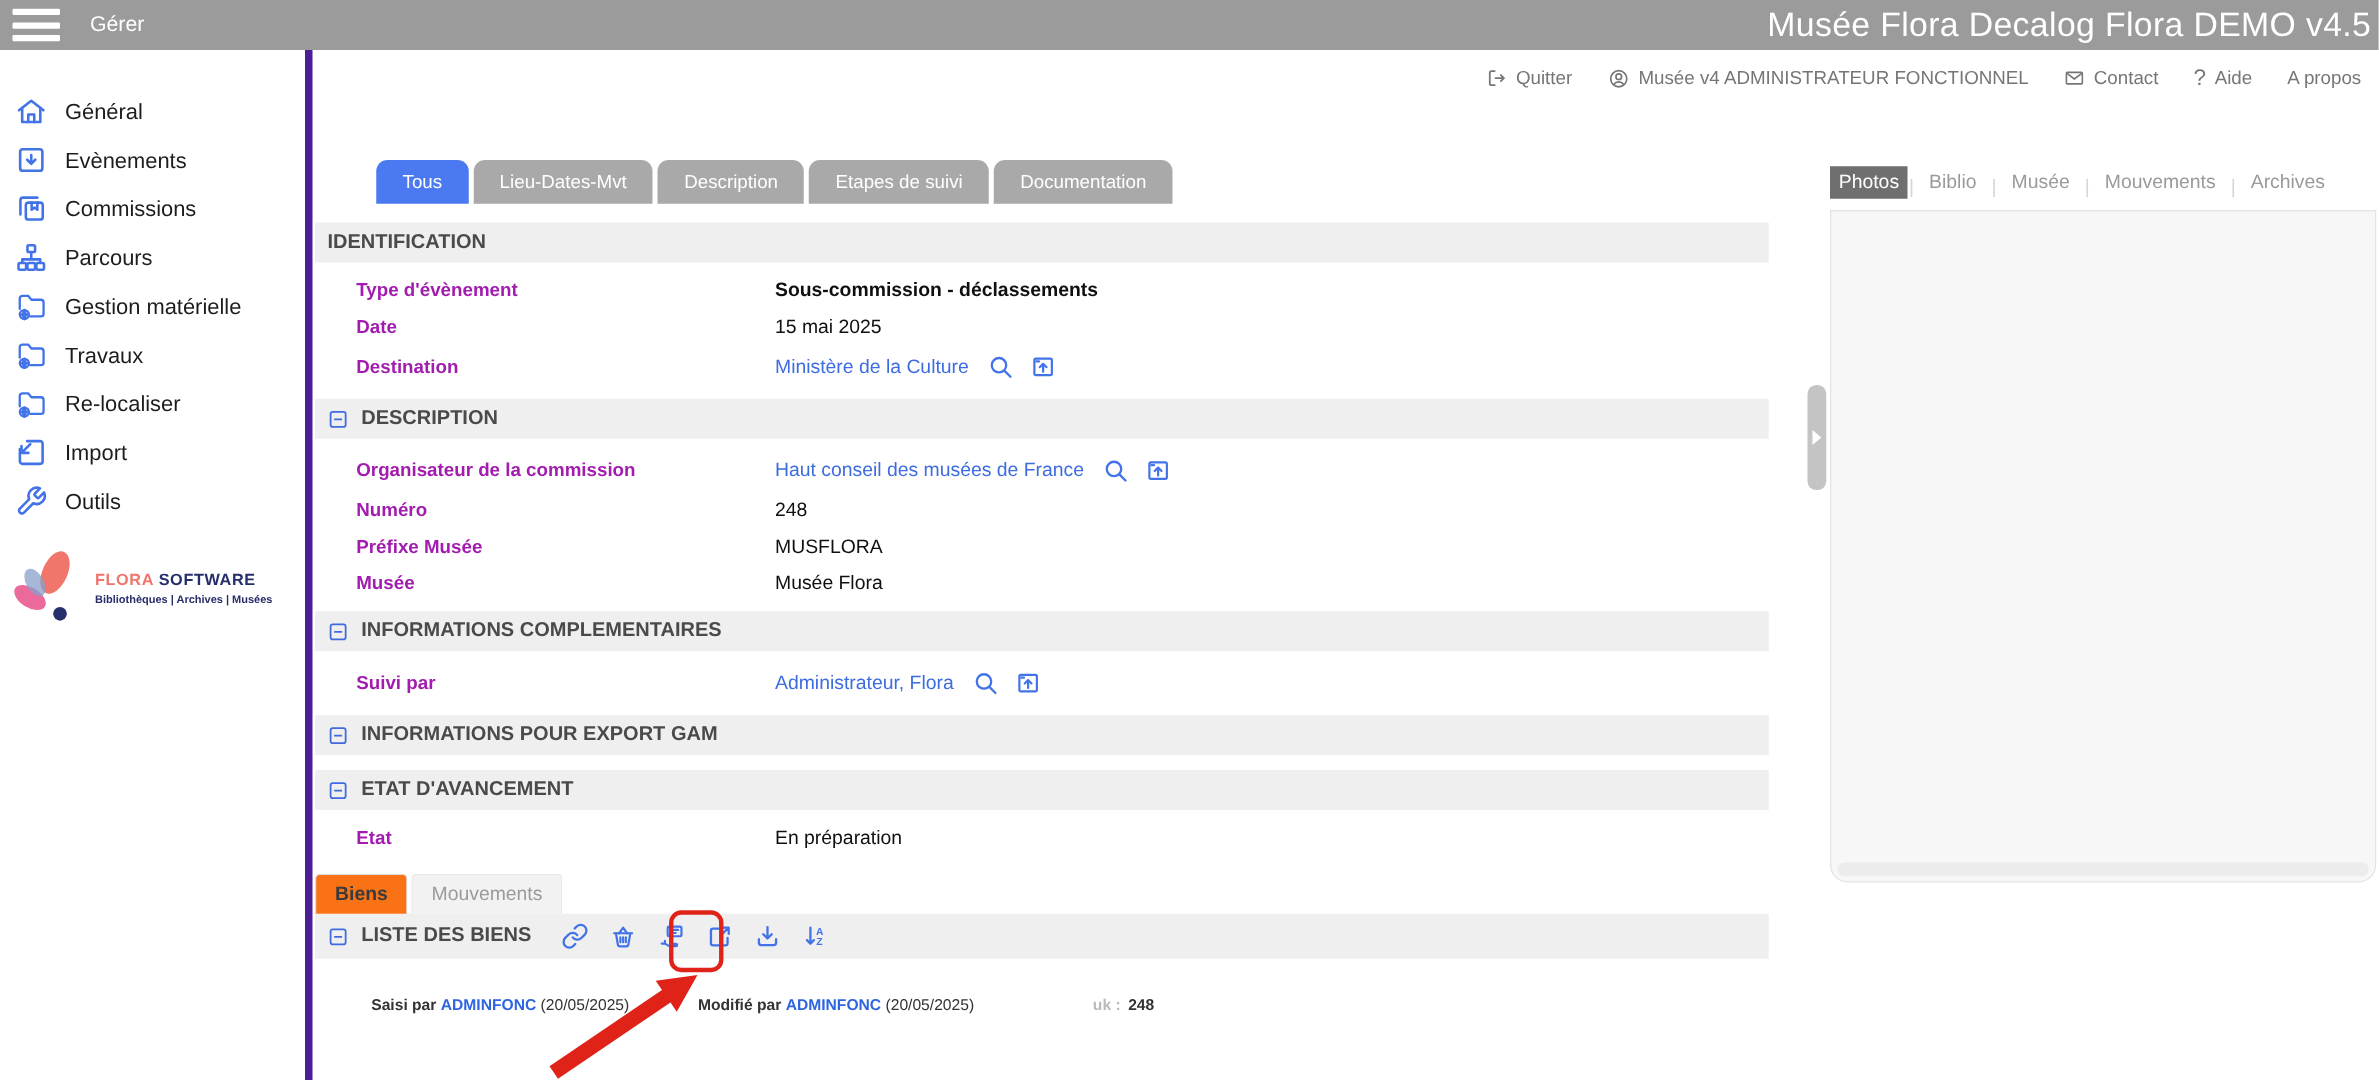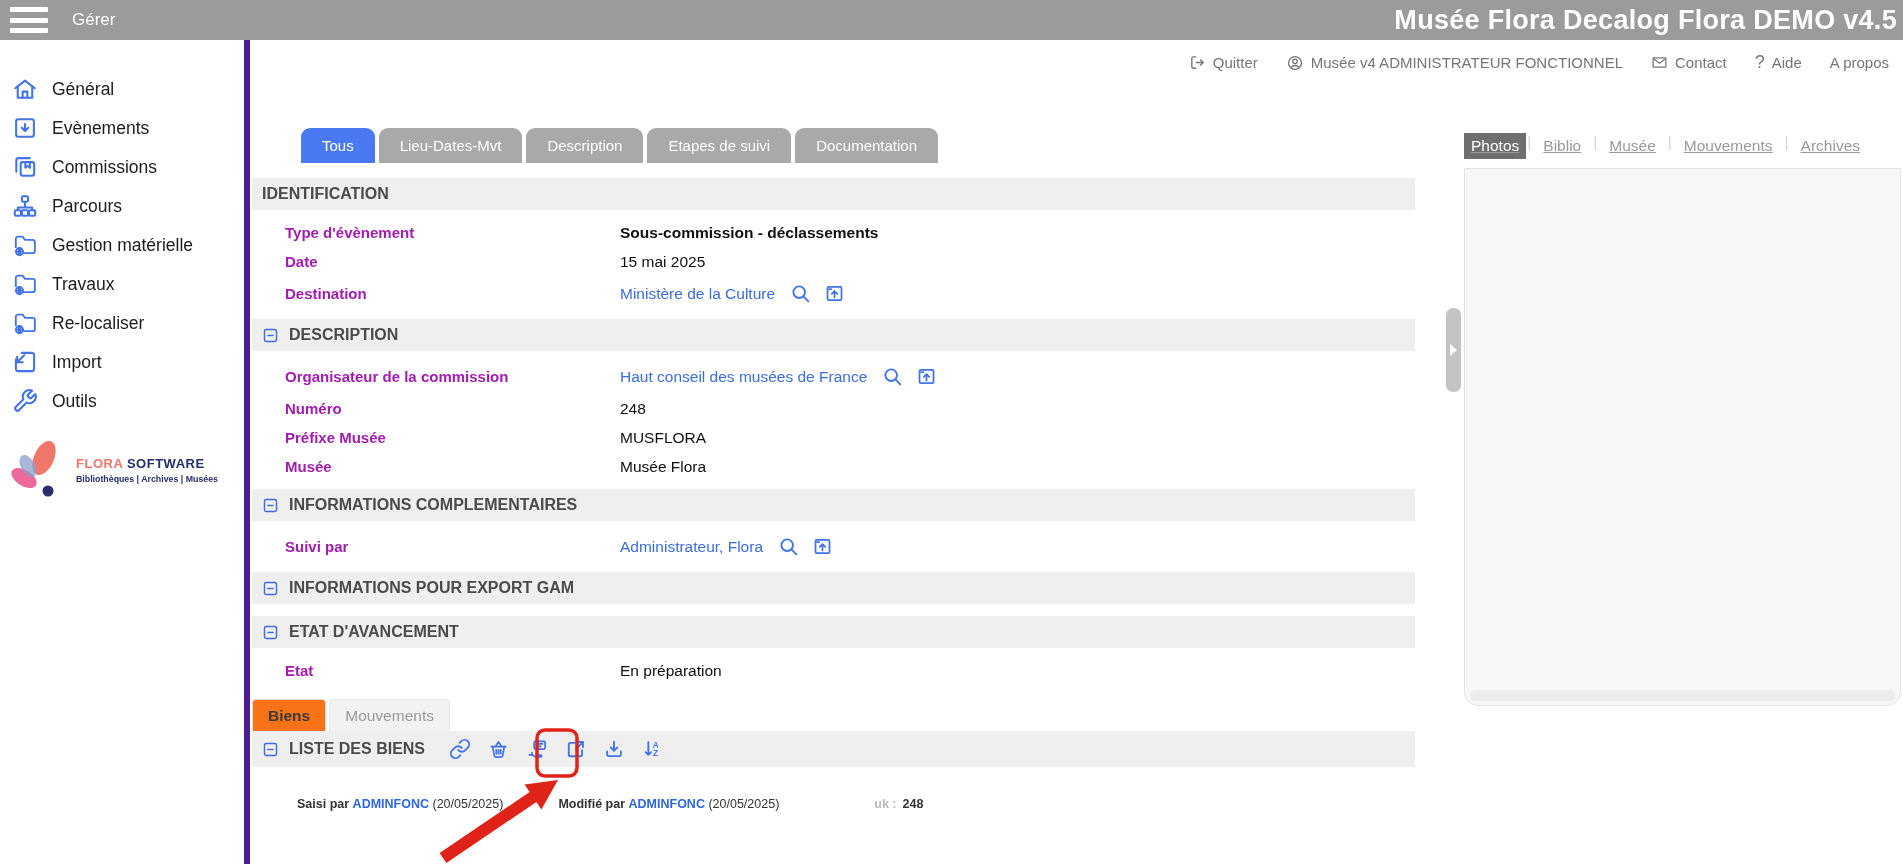--- a/index.html
+++ b/index.html
@@ -7,21 +7,21 @@
   .app { position:relative; width:1903px; height:864px; overflow:hidden;
          font-family:"Liberation Sans", sans-serif; }
 
   
   .topbar { position:absolute; top:0; left:0; right:0; height:40px;
             background:#9b9b9b; display:flex; align-items:center; }
   .hamburger { width:38px; height:26px; margin-left:10px; display:flex;
                flex-direction:column; justify-content:space-between; cursor:pointer; }
   .hamburger span { display:block; height:5px; background:#fff; border-radius:1px; }
   .menu-label { color:#fff; font-size:17px; margin-left:24px; }
-  .app-title { margin-left:auto; color:#fff; font-weight:bold; font-size:27px;
+  .app-title { margin-left:auto; color:#fff; font-weight:normal; font-size:27px;
                padding-right:6px; letter-spacing:0.3px; }
 
   
   .utilbar { position:absolute; top:52px; right:14px; display:flex; gap:28px;
              align-items:center; color:#767676; font-size:15px; }
   .util-item { display:flex; align-items:center; gap:7px; cursor:pointer; white-space:nowrap; }
   .util-item svg { display:block; }
   .q-glyph { font-size:18px; color:#767676; }
 
   
@@ -70,21 +70,21 @@
 
   .footer { margin-top:30px; margin-left:45px; display:flex; align-items:baseline;
             font-size:12.5px; color:#333; }
   .footer b { font-weight:bold; }
   .footer .u { color:#2f66e0; font-weight:bold; cursor:pointer; }
   .fgap40 { display:inline-block; width:55px; } .fgap60 { display:inline-block; width:95px; }
   .uk-label { color:#b9b9b9; font-weight:bold; margin-right:6px; }
 
   
   .media { position:absolute; left:1464px; top:133px; width:437px; }
-  .media-tabs { display:flex; align-items:flex-start; font-size:15.5px; color:#9a9a9a;text-decoration:underline; }
+  .media-tabs { display:flex; align-items:flex-end; font-size:15.5px; color:#9a9a9a; }
   .media-tab { padding:4px 11px; cursor:pointer; white-space:nowrap; }
   .media-tab.active { background:#6f6f6f; color:#fff; padding:4px 7px; }
   .msep { color:#d5d5d5; padding:0 1px; }
   .media-card { margin-top:9px; height:538px; background:#f7f7f7;
                 border:1px solid #e3e3e3; border-radius:0 0 14px 14px; position:relative; }
   .media-scroll { position:absolute; left:5px; right:5px; bottom:4px; height:11px;
                   background:#ececec; border-radius:6px; cursor:pointer; }
   .handle { position:absolute; left:1446px; top:308px; width:15px; height:84px;
             background:#c4c4c4; border-radius:7px; display:flex; align-items:center;
             justify-content:center; cursor:pointer; }

